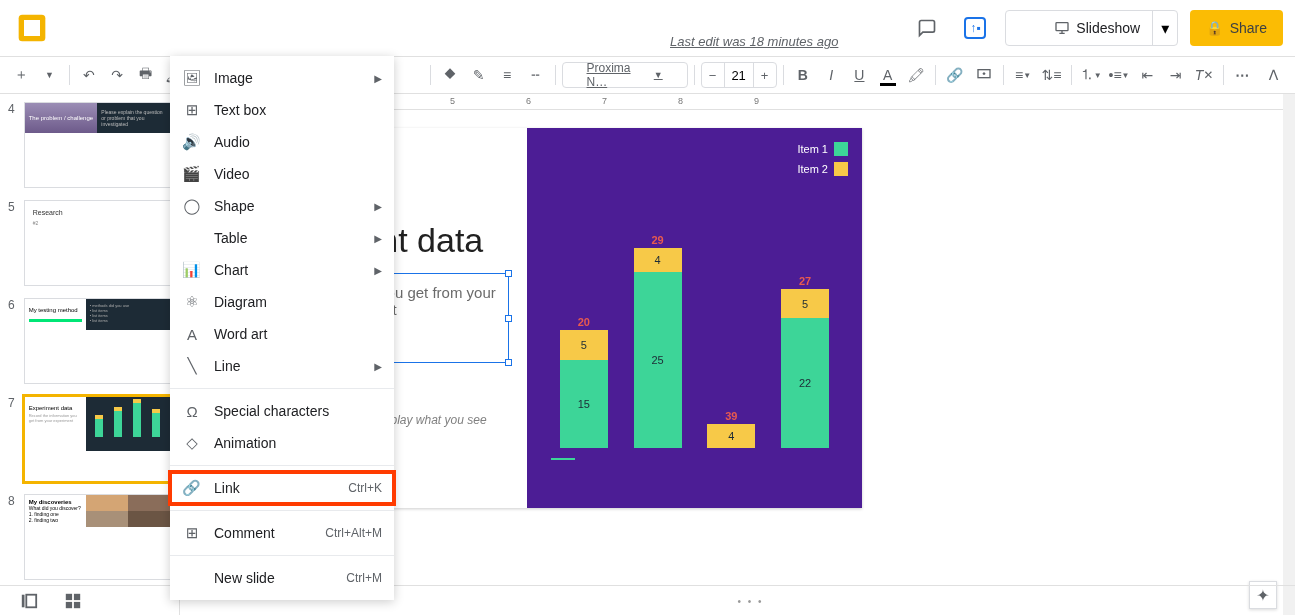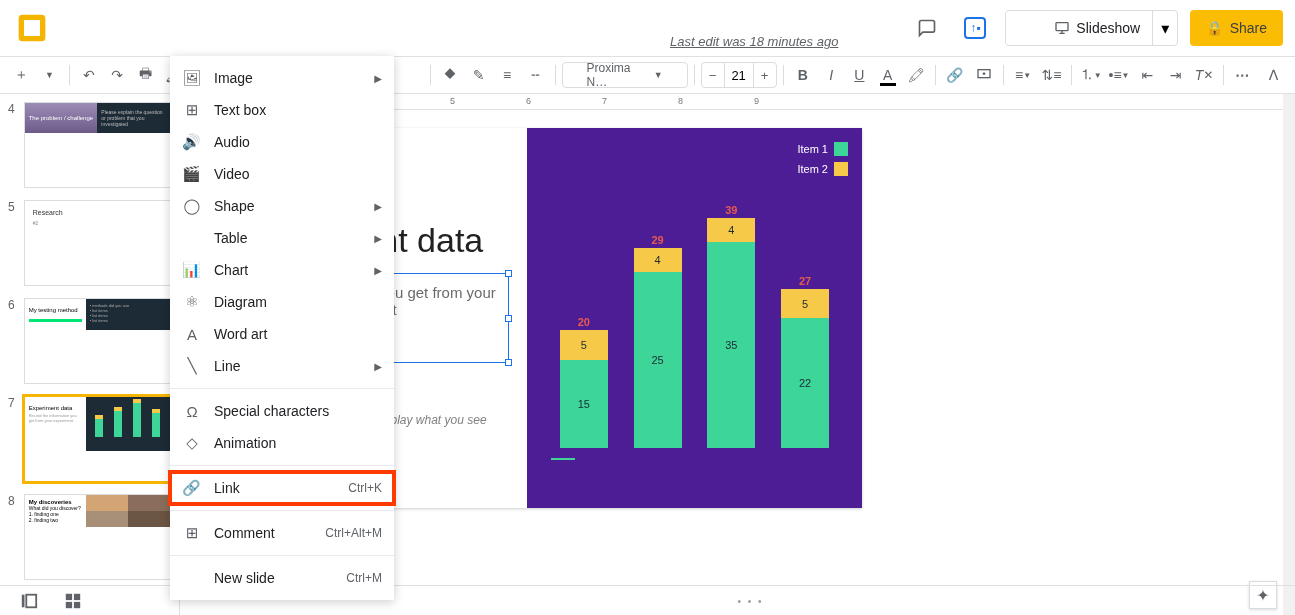--- a/index.html
+++ b/index.html
@@ -24,21 +24,21 @@
 .present-wrap { display: flex; align-items: center; border: 1px solid #dadce0; border-radius: 4px; height: 36px; padding-left: 36px; }
 .slideshow-btn { padding: 0 12px; font-size: 14px; color: #202124; display: flex; align-items: center; gap: 6px; }
 .present-drop { border-left: 1px solid #dadce0; padding: 0 8px; height: 100%; display: flex; align-items: center; }
 .share-btn { background: #fbbc04; color: #3c4043; font-size: 14px; font-weight: 500; border-radius: 4px; height: 36px; padding: 0 16px; display: flex; align-items: center; gap: 6px; }
 .up-badge { border: 2px solid #1a73e8; border-radius: 4px; padding: 2px 4px; color: #1a73e8; font-size: 12px; }
 
 
 .toolbar { height: 38px; border-top: 1px solid #e0e0e0; border-bottom: 1px solid #e0e0e0; display: flex; align-items: center; padding: 0 8px; gap: 2px; color: #5f6368; position: relative; }
 .tool-sep { width: 1px; height: 20px; background: #dadce0; margin: 0 4px; }
 .tool-btn { width: 28px; height: 28px; display: flex; align-items: center; justify-content: center; font-size: 14px; cursor: pointer; }
-.font-picker { border: 1px solid #dadce0; border-radius: 4px; height: 26px; padding: 0 24px; font-size: 12px; display: flex; align-items: center; gap: 4px; min-width: 90px; justify-content: space-between; }
+.font-picker { border: 1px solid #dadce0; border-radius: 4px; height: 26px; padding: 0 24px; font-size: 12px; display: flex; align-items: center; gap: 4px; min-width: 90px; justify-content: space-between; text-decoration: underline; }
 .size-box { display: flex; align-items: center; border: 1px solid #dadce0; border-radius: 4px; height: 26px; }
 .size-box span { width: 22px; text-align: center; font-size: 13px; }
 .size-box input { width: 30px; border: none; text-align: center; font-size: 13px; border-left: 1px solid #dadce0; border-right: 1px solid #dadce0; height: 100%; }
 .color-a { position: relative; }
 .color-a::after { content: ''; position: absolute; bottom: 3px; left: 5px; right: 5px; height: 3px; background: #000; }
 .more-btn { font-weight: bold; letter-spacing: 2px; }
 
 
 .dropdown { position: absolute; left: 170px; top: 56px; width: 224px; background: #fff; box-shadow: 0 2px 10px rgba(0,0,0,.2); z-index: 100; padding: 6px 0; }
 .dd-item { height: 32px; display: flex; align-items: center; padding: 0 12px; font-size: 14px; color: #202124; cursor: pointer; gap: 12px; }
@@ -418,21 +418,20 @@
     <div class="seg-bot" style="height:88.46153846153845px">15</div>
             </div>
             <div class="col">
               <div class="val-top">29</div>
     <div class="seg-top" style="height:23.589743589743588px">4</div>
     <div class="seg-bot" style="height:176px">25</div>
             </div>
             <div class="col">
               <div class="val-top">39</div>
     <div class="seg-top" style="height:23.589743589743588px">4</div>
-    <div class="seg-bot" style="height:206.4102564102564px">35</div>
             </div>
             <div class="col">
               <div class="val-top">27</div>
     <div class="seg-top" style="height:29.487179487179485px">5</div>
     <div class="seg-bot" style="height:129.74358974358972px">22</div>
             </div>
           </div>
         <div class="axis-line"></div>
       </div>
     </div>

